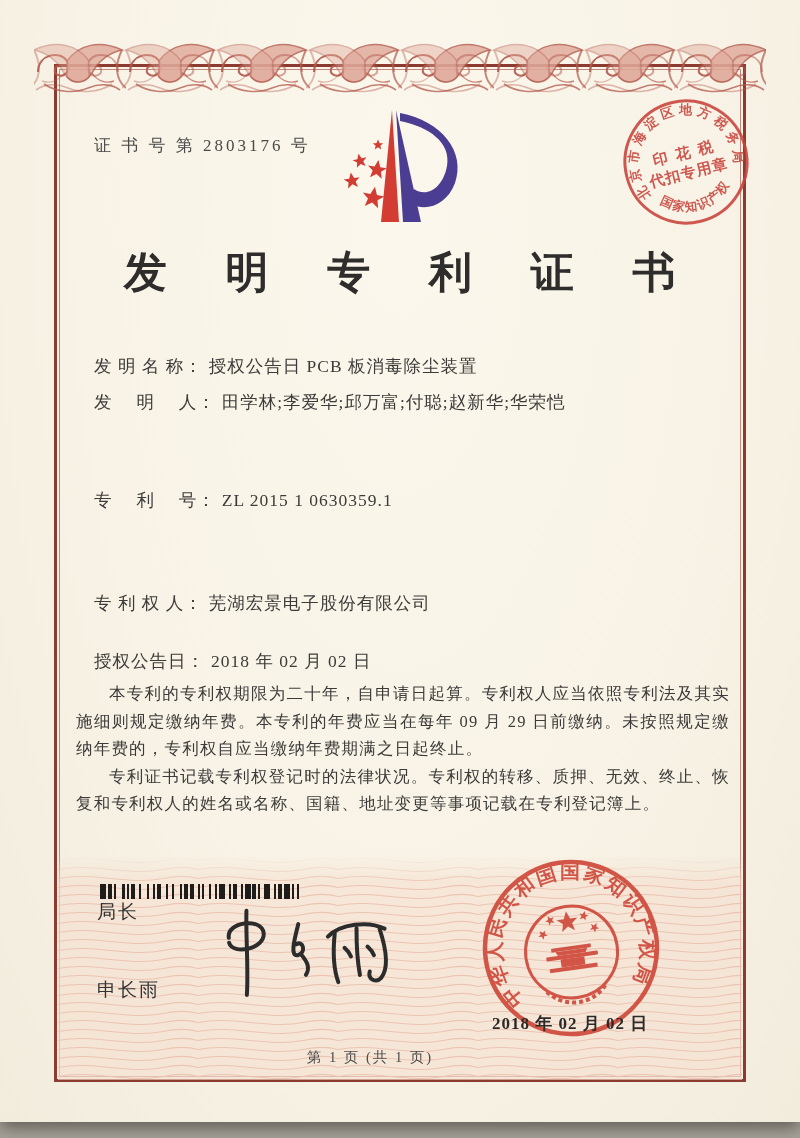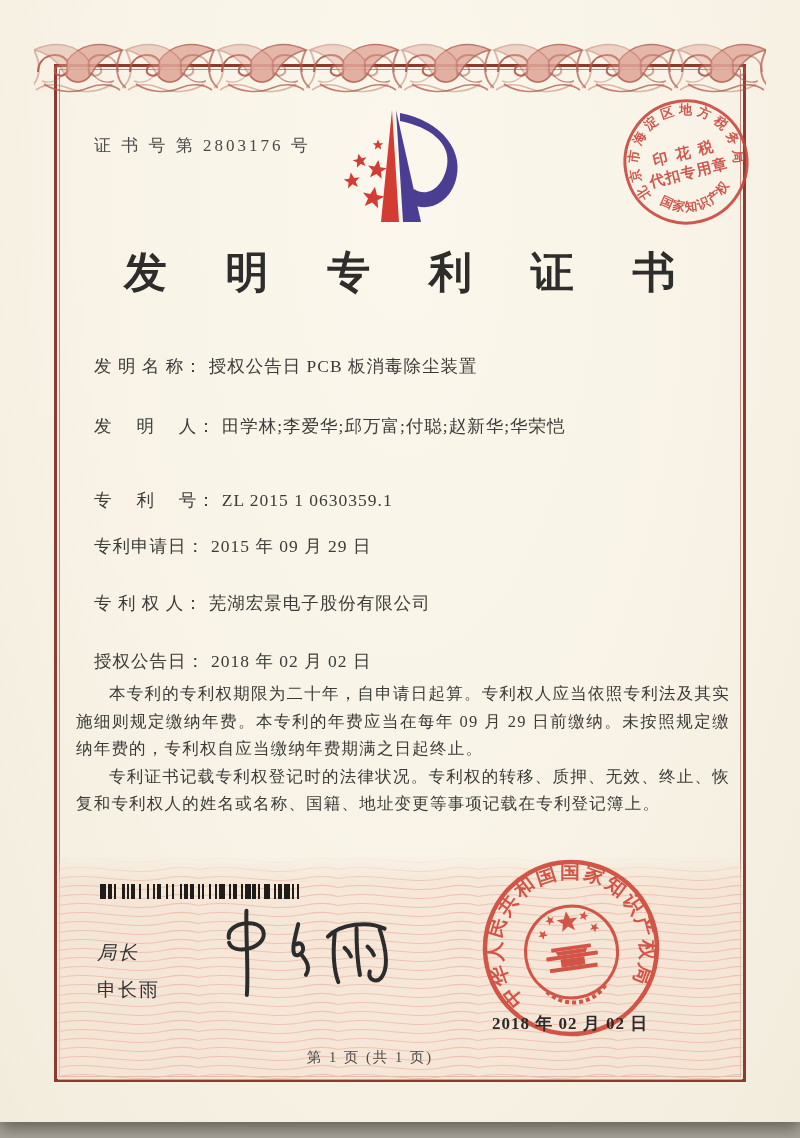--- a/index.html
+++ b/index.html
@@ -42,21 +42,21 @@
   .paras{position:absolute;left:76px;top:680px;width:654px;}
   .paras p{
     margin:0;font-size:16.5px;line-height:27.5px;color:#3c3b39;
     text-indent:2em;letter-spacing:1.2px;text-align:justify;
   }
   .barcode{position:absolute;left:100px;top:884px;width:200px;height:15px;z-index:4;font-size:0;}
   .barcode i{display:inline-block;height:100%;}
   .signer{position:absolute;left:97px;z-index:4;
     font-family:"Liberation Sans","DejaVu Sans",sans-serif;
     font-size:19px;color:#323232;letter-spacing:2px;font-weight:500;}
-  .signer.t1{top:940px;font-style:italic;}
+  .signer.t1{top:899px;}
   .signer.t2{top:977px;text-align:center;}
   .signature{position:absolute;left:202px;top:898px;width:215px;height:115px;z-index:4;}
   .seal{position:absolute;left:478px;top:855px;width:186px;height:186px;z-index:4;opacity:.92;}
   .seal-date{
     position:absolute;left:484px;top:1012px;width:172px;text-align:center;z-index:5;
     font-size:17px;color:#2b2a28;font-weight:600;letter-spacing:1px;white-space:nowrap;
   }
   .footer{
     position:absolute;left:0;right:60px;top:1048px;text-align:center;z-index:5;
     font-size:14.5px;color:#4c4b49;letter-spacing:2px;
@@ -144,28 +144,25 @@
         <text x="0" y="-4" text-anchor="middle" font-size="15" font-weight="700" letter-spacing="2" font-family="'Liberation Sans','DejaVu Sans',sans-serif">印 花 税</text>
         <text x="0" y="16" text-anchor="middle" font-size="15" font-weight="700" letter-spacing="1" font-family="'Liberation Sans','DejaVu Sans',sans-serif">代扣专用章</text>
       </g>
     </svg>
 
     <div class="title">发 明 专 利 证 书</div>
 
     <div class="field" style="top:354px">
       <span class="flabel">发 明 名 称：</span><span class="fvalue">授权公告日 PCB 板消毒除尘装置</span>
     </div>
-    <div class="field" style="top:414px">
+    <div class="field" style="top:390px">
       <span class="flabel">发　 明　 人：</span><span class="fvalue">田学林;李爱华;邱万富;付聪;赵新华;华荣恺</span>
     </div>
     <div class="field" style="top:488px">
       <span class="flabel">专　 利　 号：</span><span class="fvalue">ZL 2015 1 0630359.1</span>
-    </div>
-    <div class="field" style="top:534px">
-      <span class="flabel">专利申请日：</span><span class="fvalue">2015 年 09 月 29 日</span>
     </div>
     <div class="field" style="top:591px">
       <span class="flabel">专 利 权 人：</span><span class="fvalue">芜湖宏景电子股份有限公司</span>
     </div>
     <div class="field" style="top:649px">
       <span class="flabel">授权公告日：</span><span class="fvalue">2018 年 02 月 02 日</span>
     </div>
 
     <div class="paras">
       <p>本专利的专利权期限为二十年，自申请日起算。专利权人应当依照专利法及其实施细则规定缴纳年费。本专利的年费应当在每年 09 月 29 日前缴纳。未按照规定缴纳年费的，专利权自应当缴纳年费期满之日起终止。</p>

